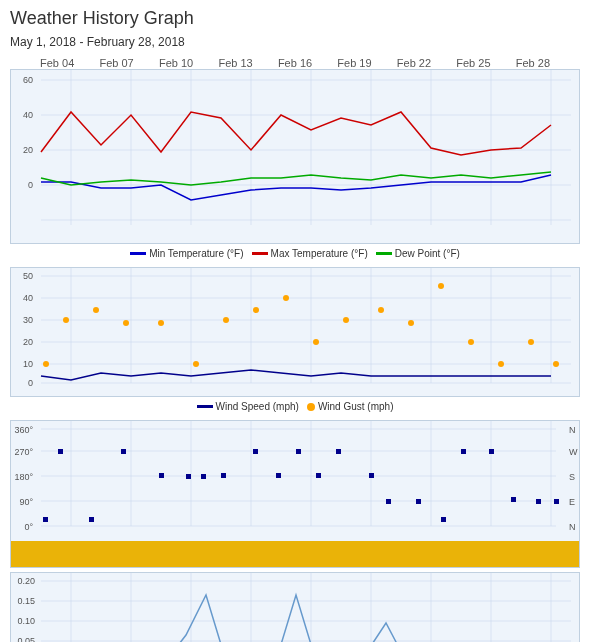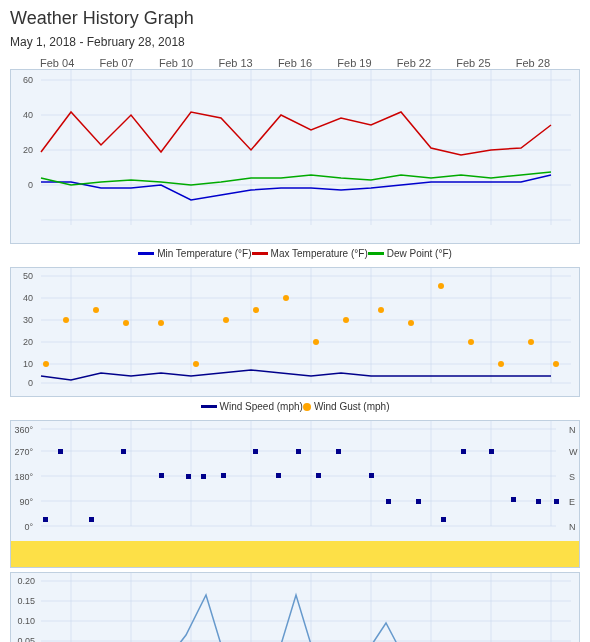--- a/index.html
+++ b/index.html
@@ -22,29 +22,30 @@
     .page-subtitle {
       font-size: 12px;
       margin-bottom: 8px;
     }
     .chart-section {
       margin-bottom: 4px;
       position: relative;
     }
     .chart-area {
       position: relative;
-      background: #fde047;
+      background: #eab308;
       border: 1px solid #c0d0e0;
       overflow: hidden;
     }
     .chart-legend {
       display: flex;
       align-items: center;
       justify-content: center;
       flex-wrap: wrap;
+      gap: 8px;
       padding: 4px 0;
       font-size: 10px;
     }
     .legend-item {
       display: flex;
       align-items: center;
       gap: 3px;
     }
     .x-axis-labels {
       display: flex;

